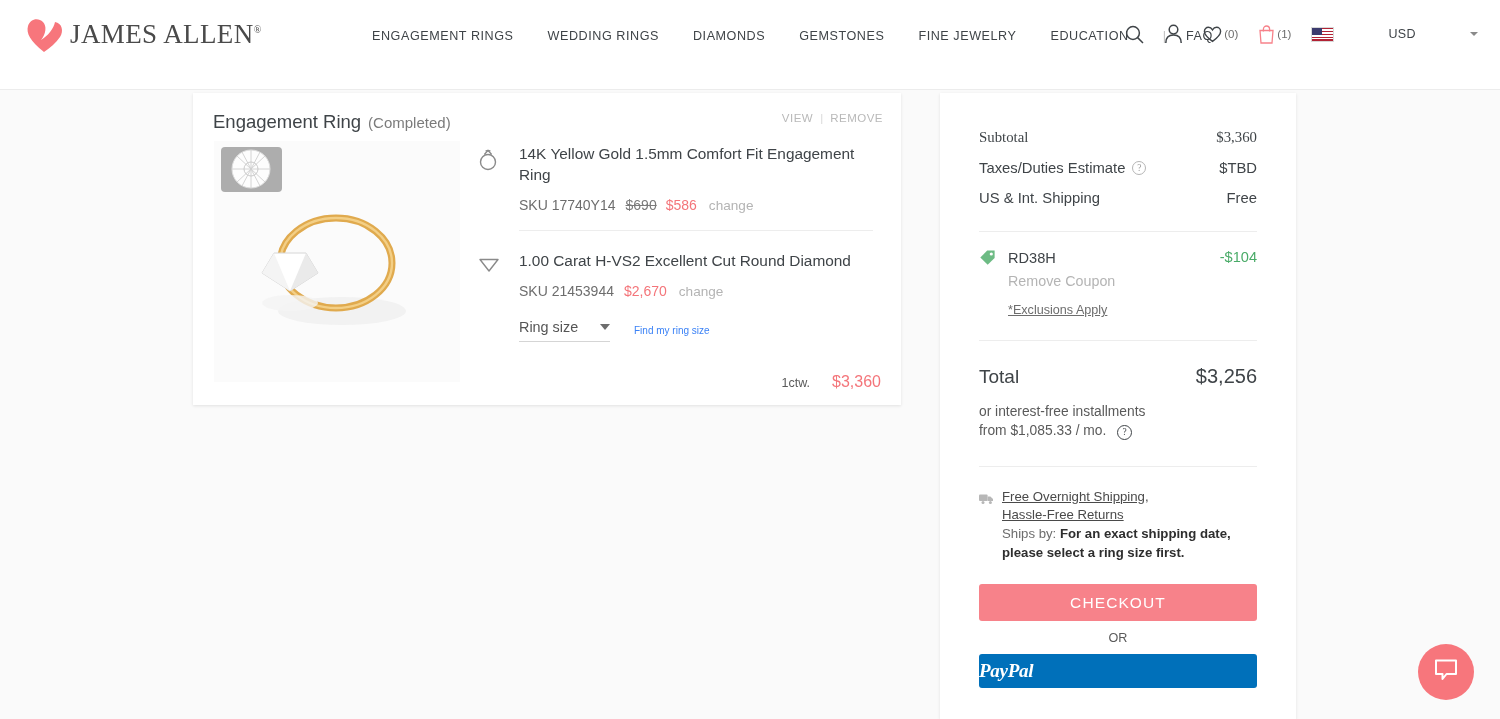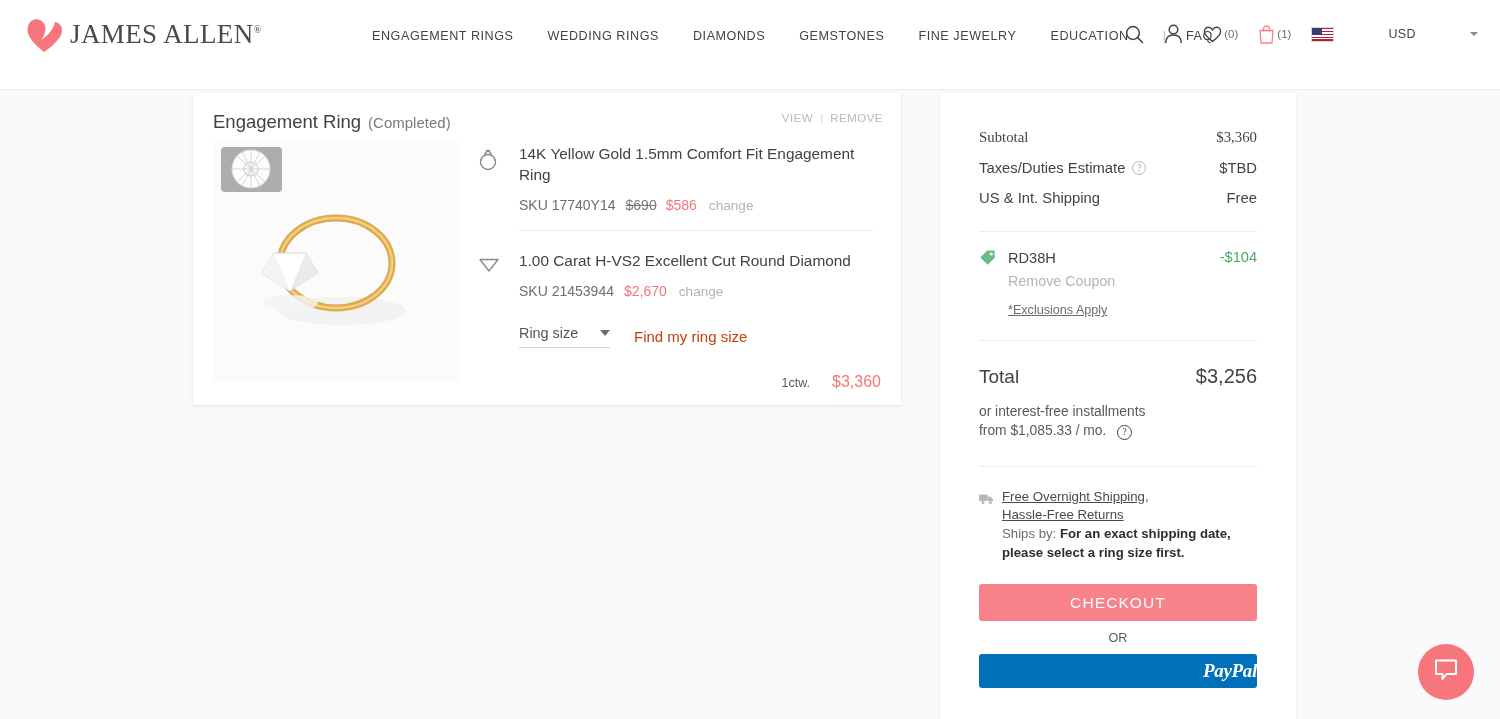--- a/index.html
+++ b/index.html
@@ -96,32 +96,32 @@
   .line-ico { position: absolute; left: 0; top: 4px; width: 26px; height: 26px; }
   .line-name { font-size: 15.4px; color: #3f4448; line-height: 21px; }
   .line-meta { margin-top: 12px; font-size: 14px; color: #6d6d6d; display: flex; align-items: baseline; }
   .sku { margin-right: 10px; }
   .price-old { color: #7a7a7a; text-decoration: line-through; margin-right: 9px; }
   .price-new { color: #f4757a; margin-right: 12px; }
   .chg { color: #b4b4b4; font-size: 13.6px; cursor: pointer; }
 
   .line-div { height: 1px; background: #ededed; margin: 17px 0 19px 41px; width: 354px; }
 
-  .size-row { margin-top: 26px; margin-left: 41px; display: flex; align-items: center; }
+  .size-row { margin-top: 20px; margin-left: 41px; display: flex; align-items: center; }
   .size-select {
     width: 91px; border-bottom: 1px solid #d5d5d5; padding-bottom: 6px;
     display: flex; align-items: center; justify-content: space-between; cursor: pointer;
   }
   .size-label { font-size: 14.4px; color: #555; }
   .caret-dd {
     width: 0; height: 0;
     border-left: 5px solid transparent; border-right: 5px solid transparent;
     border-top: 6px solid #6d6d6d;
   }
-  .find-size { margin-left: 24px; font-size: 15px; color: #c2410c; cursor: pointer; }
+  .find-size { margin-left: 24px; font-size: 10px; color: #3b82f6; cursor: pointer; }
 
   .card-foot { position: absolute; right: 20px; bottom: 14px; display: flex; align-items: baseline; }
   .ctw { font-size: 12.5px; color: #5a5a5a; margin-right: 22px; }
   .card-total { font-size: 16px; color: #f4757a; }
 
   
   .summary {
     position: absolute; left: 940px; top: 93px;
     width: 356px; height: 626px;
     background: #fff;
@@ -171,21 +171,21 @@
   .ships-by b { color: #2e2e2e; }
 
   .btn-checkout {
     display: block; width: 278px; height: 37px; margin-top: 22px;
     background: #f7828a; border: none; border-radius: 3px;
     color: #fff; font-size: 15.5px; letter-spacing: 1.1px;
     font-family: "Liberation Sans", sans-serif; cursor: pointer;
   }
   .or-text { text-align: center; margin-top: 10px; font-size: 12.6px; color: #5a5a5a; }
   .btn-paypal {
-    display: flex; align-items: center; justify-content: flex-end;
+    display: flex; align-items: center; justify-content: flex-start;
     width: 278px; height: 34px; margin-top: 9px;
     background: #0070ba; border: none; border-radius: 3px; cursor: pointer;
   }
   .pp {
     font-family: "Liberation Serif", serif; font-style: italic; font-weight: bold;
     font-size: 19px; color: #ffffff; letter-spacing: -.3px;
   }
 
   
   .chat {

